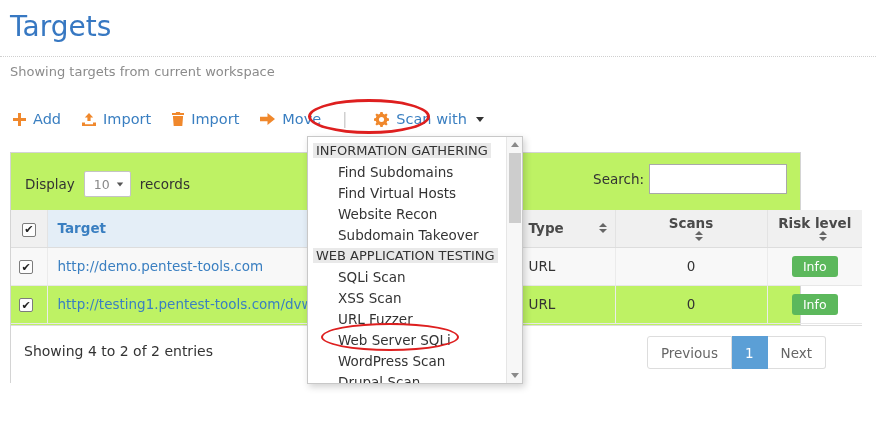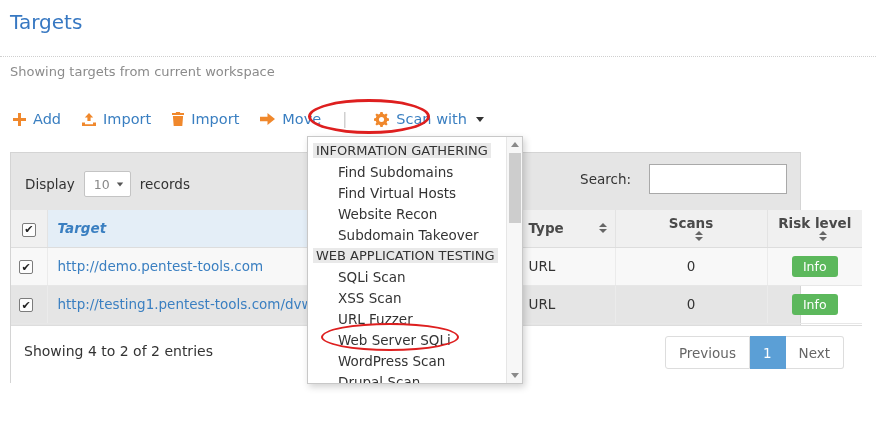--- a/index.html
+++ b/index.html
@@ -1,61 +1,61 @@
 <!DOCTYPE html>
 <html><head>
 <meta charset="utf-8">
 <style>
   * { margin:0; padding:0; box-sizing:border-box; }
   html,body { width:876px; height:430px; background:#ffffff; overflow:hidden;
               font-family:"DejaVu Sans","Liberation Sans",sans-serif; position:relative; }
 
   
-  .page-title { position:absolute; left:10px; top:10px; font-size:20px; font-weight:400; color:#3778c2; }
+  .page-title { position:absolute; left:10px; top:10px; font-size:28px; font-weight:400; color:#3778c2; }
   .title-rule { position:absolute; left:0; top:56px; width:876px; border-top:1px dotted #cfcfcf; }
   .page-subtitle { position:absolute; left:10px; top:64px; font-size:13px; color:#8b8b8b; }
 
   
   .toolbar { position:absolute; left:13px; top:110px; display:flex; align-items:center; font-size:14.5px; }
   .tb-btn { display:flex; align-items:center; gap:7px; margin-right:21px; cursor:pointer; }
   .tb-label { color:#3a7fc1; }
   .tb-icon { display:inline-flex; align-items:center; }
   .tb-sep { color:#c9c9c9; margin:0 14px 0 0; font-size:15px; }
   .scanwith { display:flex; align-items:center; gap:7px; margin-left:13px; cursor:pointer; }
   .caret-down { width:0; height:0; border-left:4.5px solid transparent; border-right:4.5px solid transparent;
                 border-top:5px solid #333; margin-left:2px; }
 
   
   .annot { position:absolute; border:3px solid #de1f1f; border-radius:50%; z-index:70; pointer-events:none; }
   .annot-scanwith { left:308px; top:99px; width:122px; height:35px; }
   .annot-menuitem { left:321px; top:323px; width:138px; height:28px; border-width:2.5px; }
 
   
   .tbl-container { position:absolute; left:10px; top:152px; width:791px; height:231px;
-                   border:1px solid #d4d4d4; background:#e5e5e5; }
+                   border:1px solid #d4d4d4; background:#bef264; }
   .controls { position:absolute; left:0; top:0; width:100%; height:57px; }
   .display-group { position:absolute; left:14px; top:18px; display:flex; align-items:center; gap:9px;
                    font-size:13.5px; color:#333; }
   .fake-select { width:47px; height:26px; border:1px solid #c4c4c4; border-radius:2px; background:#fff;
                  display:flex; align-items:center; justify-content:space-between; padding:0 6px 0 9px;
                  font-size:12.5px; color:#888; cursor:pointer; }
   .fake-select .caret-down { border-top-color:#555; transform:scale(.8); }
-  .search-group { position:absolute; right:13px; top:11px; display:flex; align-items:center; gap:18px;
+  .search-group { position:absolute; right:13px; top:11px; display:flex; align-items:center; gap:5px;
                   font-size:13.5px; color:#333; }
   .search-input { width:138px; height:30px; border:1px solid #a9a9a9; background:#fff; font-size:13px;
                   padding:0 6px; outline:none; }
 
   
   table.grid { position:absolute; left:0; top:57px; width:851px; border-collapse:collapse; table-layout:fixed; }
   .grid col.c-cb{width:36px;} .grid col.c-target{width:473px;} .grid col.c-type{width:95px;}
   .grid col.c-scans{width:152px;} .grid col.c-risk{width:95px;}
   .grid th { height:37px; background:#f0f0f0; font-size:13.5px; font-weight:600; color:#4a4a4a;
              border-bottom:1px solid #ddd; border-left:1px solid #e3e3e3; padding:0 8px; }
   .grid th:first-child { border-left:none; }
-  .grid th.th-target { background:#e4eef7; color:#3a7fc1; text-align:center; padding-left:10px;font-style:italic; }
+  .grid th.th-target { background:#e4eef7; color:#3a7fc1; text-align:center; padding-left:10px; }
   .grid th.th-type { text-align:right; }
   .grid th.th-scans, .grid th.th-risk { text-align:center; }
   .grid td { height:38px; font-size:13.5px; color:#333; border-bottom:1px solid #e7e7e7;
              border-left:1px solid #ebebeb; padding:0 8px; }
   .grid td:first-child { border-left:none; }
   .grid tr.odd td { background:#f8f8f8; }
   .grid td.td-target { padding-left:10px; }
   .grid td.td-target a { color:#3a7fc1; text-decoration:none; cursor:pointer; }
   .grid td.td-type { text-align:left; }
   .grid td.td-scans { text-align:center; }
@@ -68,21 +68,21 @@
   .tri-dn { width:0;height:0;border-left:4px solid transparent;border-right:4px solid transparent;border-top:4px solid #666; }
   .cb { width:14px; height:14px; border:1px solid #7c7c7c; border-radius:2px; background:#fdfdfd;
         display:inline-flex; align-items:center; justify-content:center; font-size:11px; color:#222;
         cursor:pointer; line-height:1; }
   .badge-info { display:inline-block; background:#5cb85c; color:#fff; font-size:12.5px;
                 padding:3px 11px; border-radius:3px; }
 
   
   .tbl-footer { position:absolute; left:0; top:172px; width:851px; height:58px; border-top:1px solid #ddd; background:#fff; }
   .summary { position:absolute; left:13px; top:17px; font-size:14px; color:#333; }
-  .pagination { position:absolute; right:18px; top:10px; display:flex; }
+  .pagination { position:absolute; right:36px; top:10px; display:flex; }
   .page-btn { height:33px; display:flex; align-items:center; padding:0 13px; font-size:13.5px; color:#666;
               background:#fff; border:1px solid #ddd; border-left:none; cursor:pointer; }
   .page-btn:first-child { border-left:1px solid #ddd; border-radius:3px 0 0 3px; }
   .page-btn:last-child { border-radius:0 3px 3px 0; }
   .page-btn.active { background:#5b9fd6; border-color:#5b9fd6; color:#fff; }
 
   
   .scan-menu { position:absolute; left:307px; top:136px; width:216px; height:248px; background:#fff;
                border:1px solid #c8c8c8; box-shadow:2px 3px 7px rgba(0,0,0,.18); z-index:50; overflow:hidden; }
   .menu-list { position:absolute; left:0; top:3px; width:199px; }

